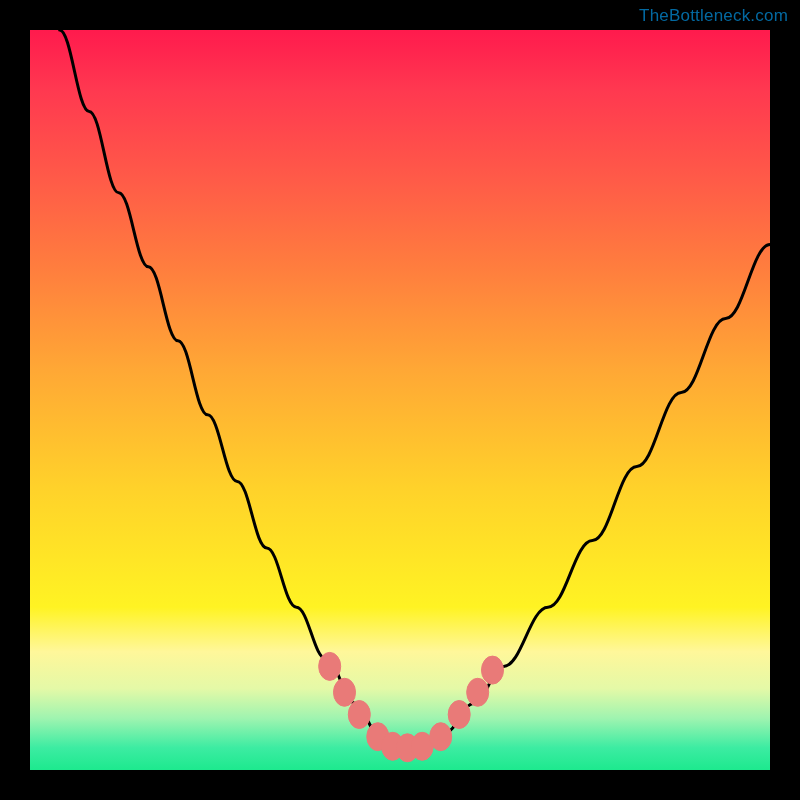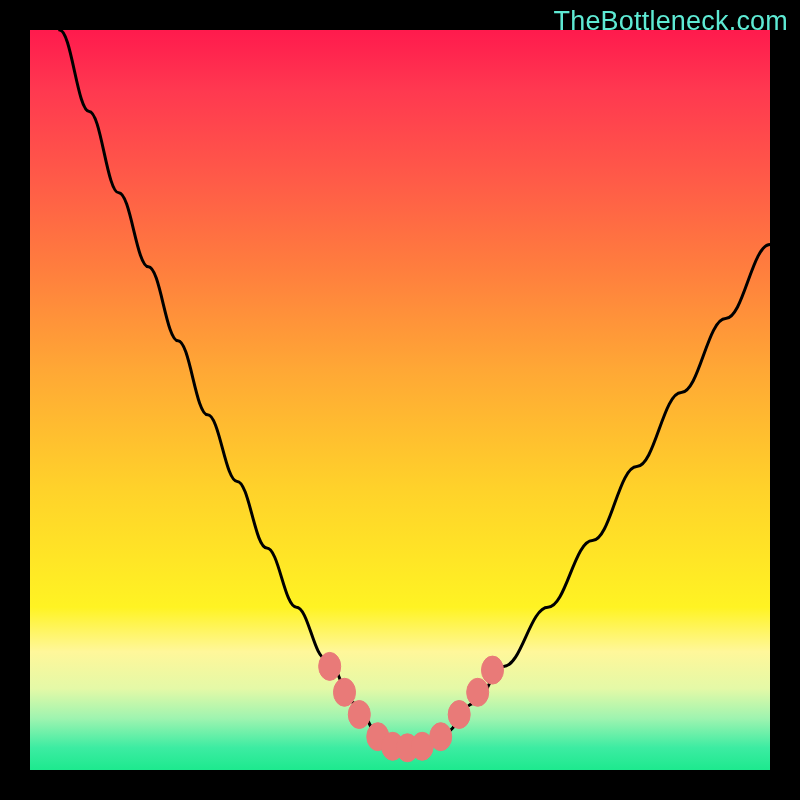--- a/index.html
+++ b/index.html
@@ -30,22 +30,22 @@
       #e4f9a7 89%,
       #9ff4b0 93%,
       #3ceca2 97%,
       #1de98e 100%
     );
   }
   .watermark {
     position: absolute;
     top: 6px;
     right: 12px;
-    color: #5eead4;
-    font-size: 27px;
+    color: #0369a1;
+    font-size: 17px;
     font-weight: 500;
     letter-spacing: 0.2px;
     user-select: none;
   }
   svg.curve {
     position: absolute;
     left: 0;
     top: 0;
     width: 740px;
     height: 740px;

